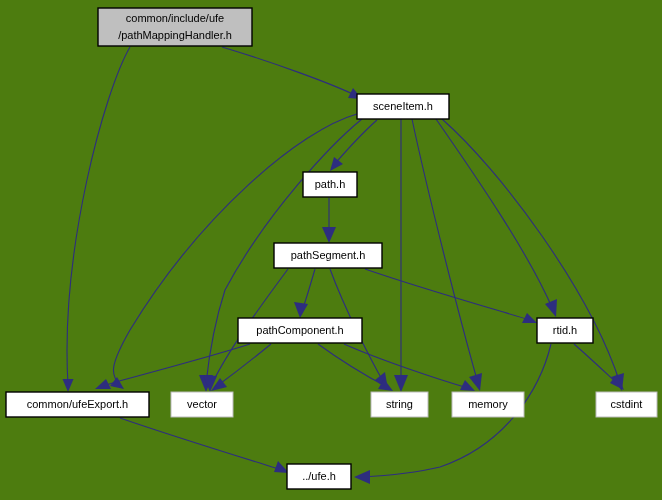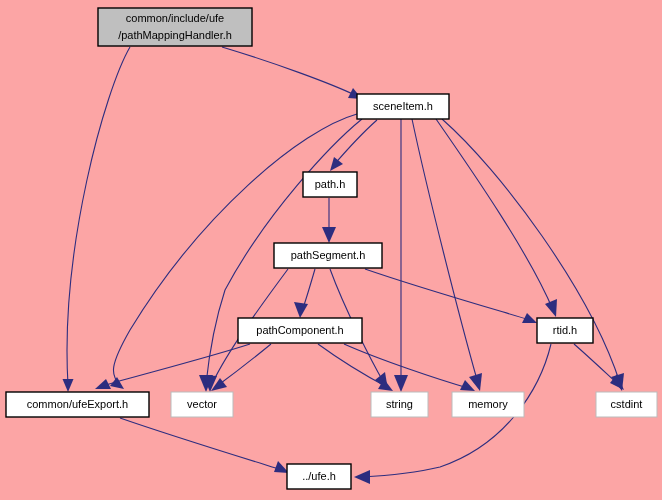--- a/index.html
+++ b/index.html
@@ -4,21 +4,21 @@
 <style>
   html, body {
     margin: 0;
     padding: 0;
     background: #ffffff;
   }
   #graph-root {
     position: relative;
     width: 662px;
     height: 500px;
-    background: #fca5a5;
+    background: #4d7c0f;
     font-family: "Liberation Sans", sans-serif;
     overflow: hidden;
   }
   svg.graph-canvas {
     position: absolute;
     left: 0;
     top: 0;
     width: 662px;
     height: 500px;
     display: block;

